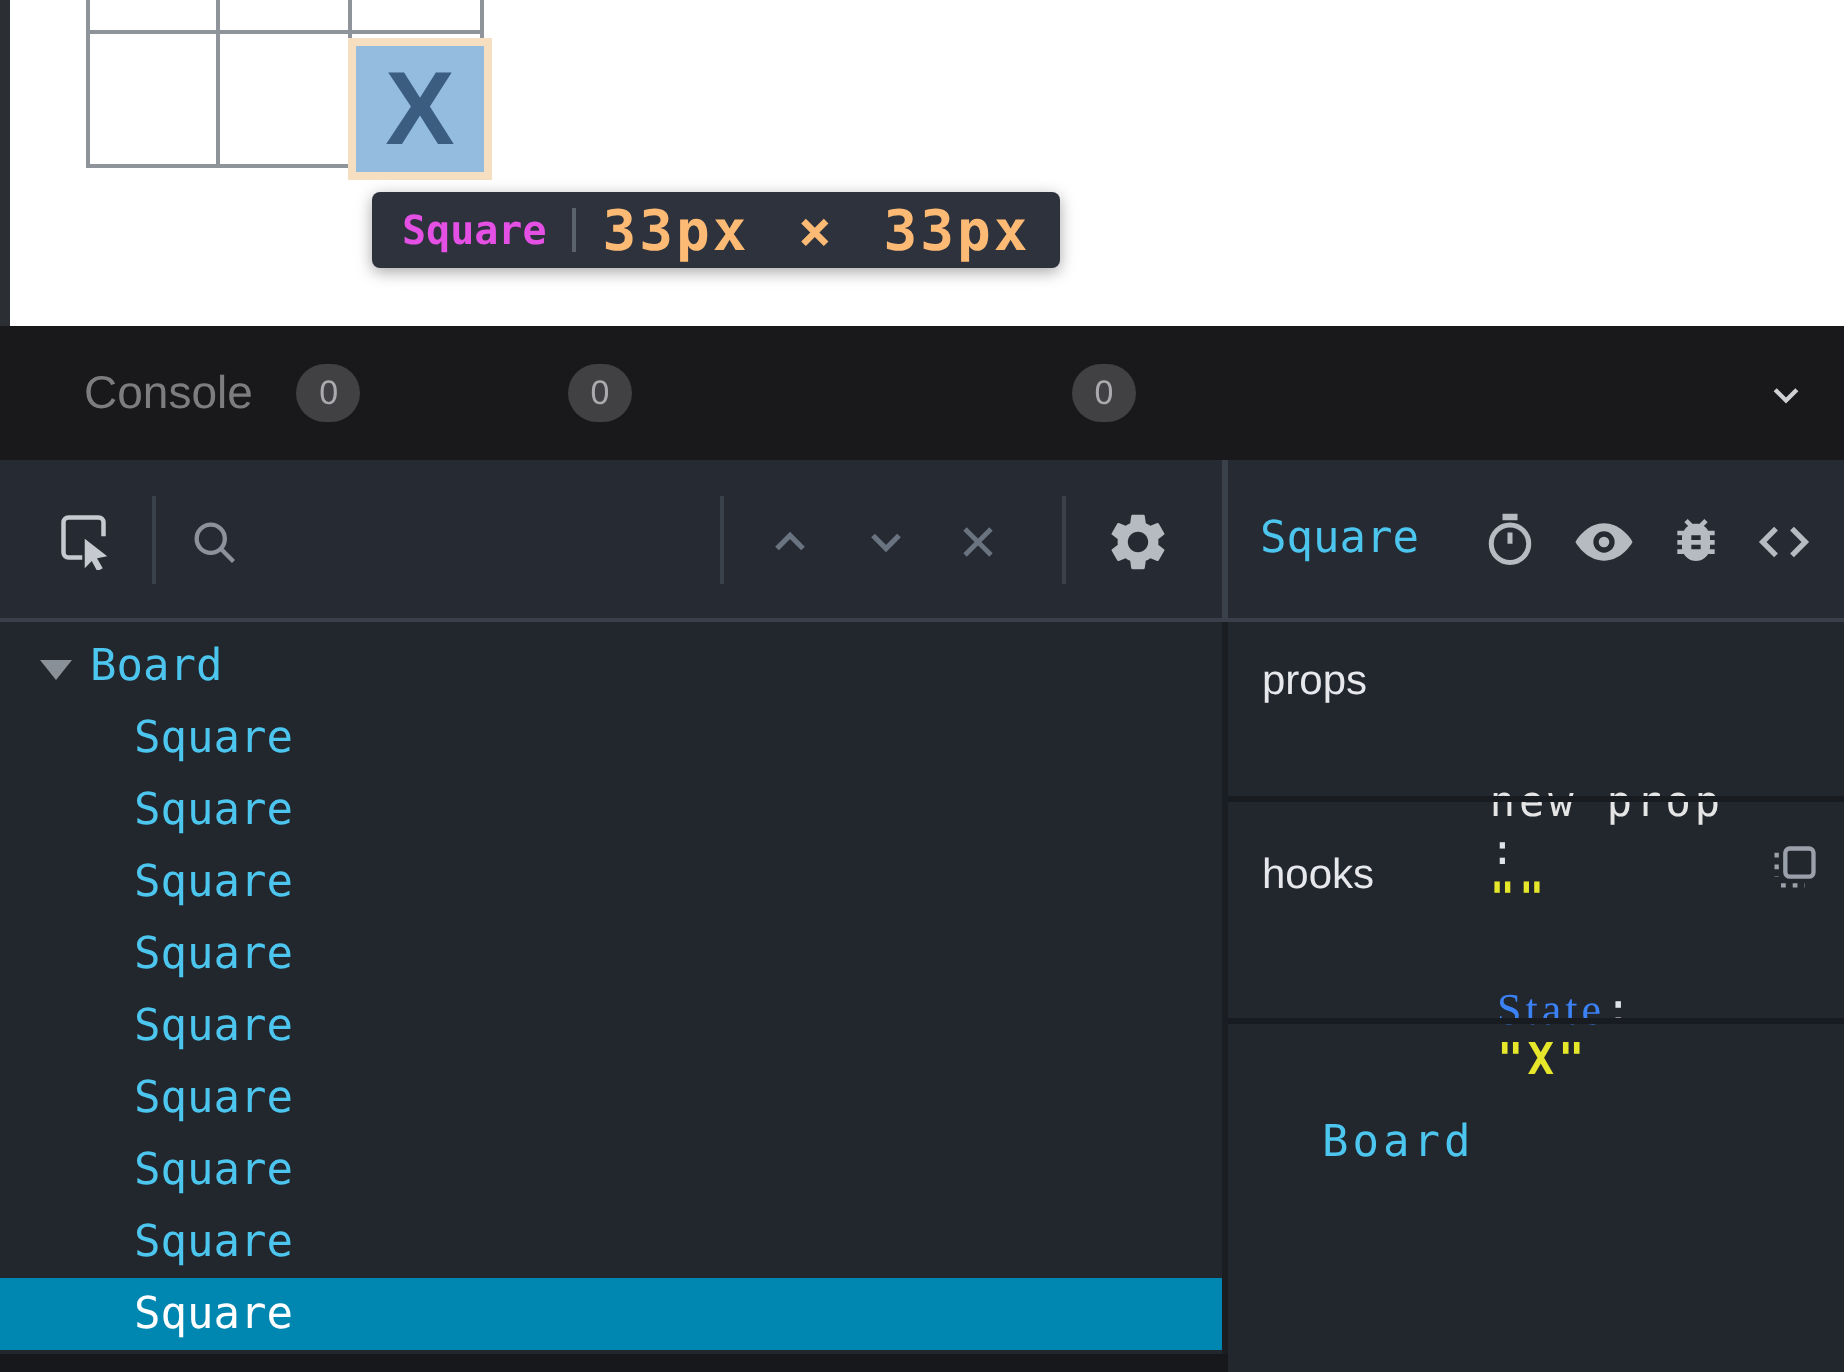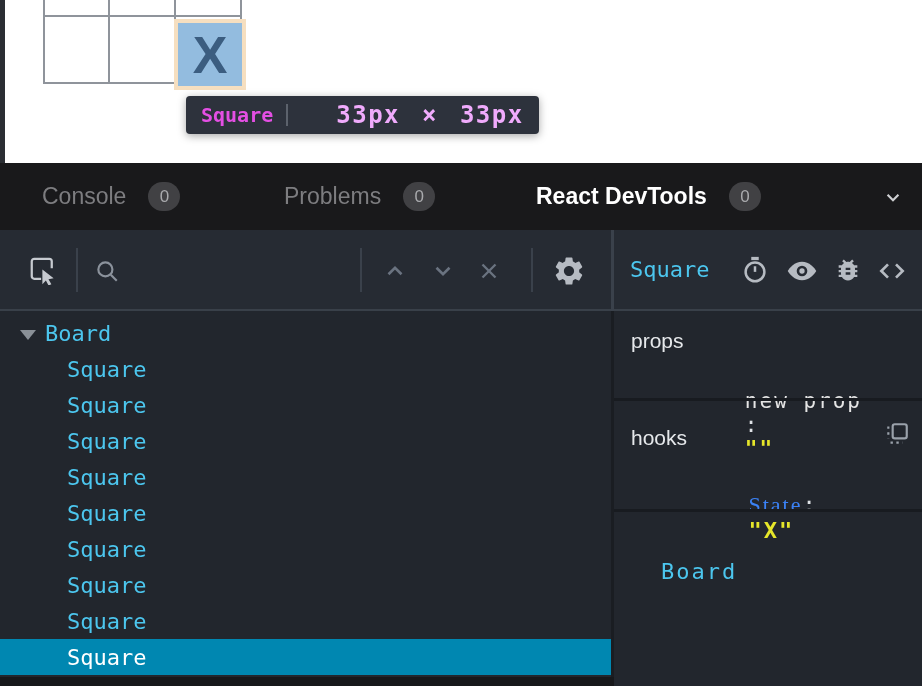--- a/index.html
+++ b/index.html
@@ -27,22 +27,22 @@
     left:186px; top:96px; height:38px; background:#2d323c; border-radius:4px;
     display:inline-flex; align-items:center; padding:0 15px;
     box-shadow:0 2px 8px rgba(0,0,0,.35);
   }
   .tooltip .comp {
     color:#e44fe4; font-family:"DejaVu Sans Mono", monospace;
     font-weight:bold; font-size:20px;
   }
   .tooltip .tdiv { width:2px; height:22px; background:#5c626c; margin:0 13px; }
   .tooltip .size {
-    color:#f0abfc; font-family:"DejaVu Sans Mono", monospace;
-    font-weight:bold; font-size:24px; letter-spacing:1.5px; word-spacing:6px;margin-left:35px;
+    color:#fdba74; font-family:"DejaVu Sans Mono", monospace;
+    font-weight:bold; font-size:28px; letter-spacing:1.5px; word-spacing:6px;
   }
 
   
   .tab-bar { left:0; top:163px; width:922px; height:67px; background:#19191b; }
   .tab { display:flex; align-items:center; gap:22px; height:67px; position:absolute; cursor:default; }
   .tab-label { font-size:23px; color:#7d7d80; }
   .tab.active .tab-label { color:#ffffff; font-weight:bold; }
   .badge {
     min-width:32px; height:29px; border-radius:15px; background:#414144;
     color:#a9aaad; font-size:17px; display:flex; align-items:center; justify-content:center;
@@ -130,25 +130,23 @@
       <span class="size">33px × 33px</span>
     </div>
   </div>
 
   <div class="abs tab-bar">
     <div class="tab" style="left:42px;align-items:center;">
       <span class="tab-label">Console</span>
       <span class="badge">0</span>
     </div>
     <div class="tab" style="left:284px;">
-      <span class="tab-label">Problems</span>
       <span class="badge">0</span>
     </div>
     <div class="tab active" style="left:536px;">
-      <span class="tab-label">React DevTools</span>
       <span class="badge">0</span>
     </div>
     <div class="abs tabbar-chevron">
       <svg width="26" height="26" viewBox="0 0 24 24" fill="none" stroke="#cfd0d3" stroke-width="2">
         <polyline points="7,10 12,15 17,10"></polyline>
       </svg>
     </div>
   </div>
 
   <div class="abs toolbar">

